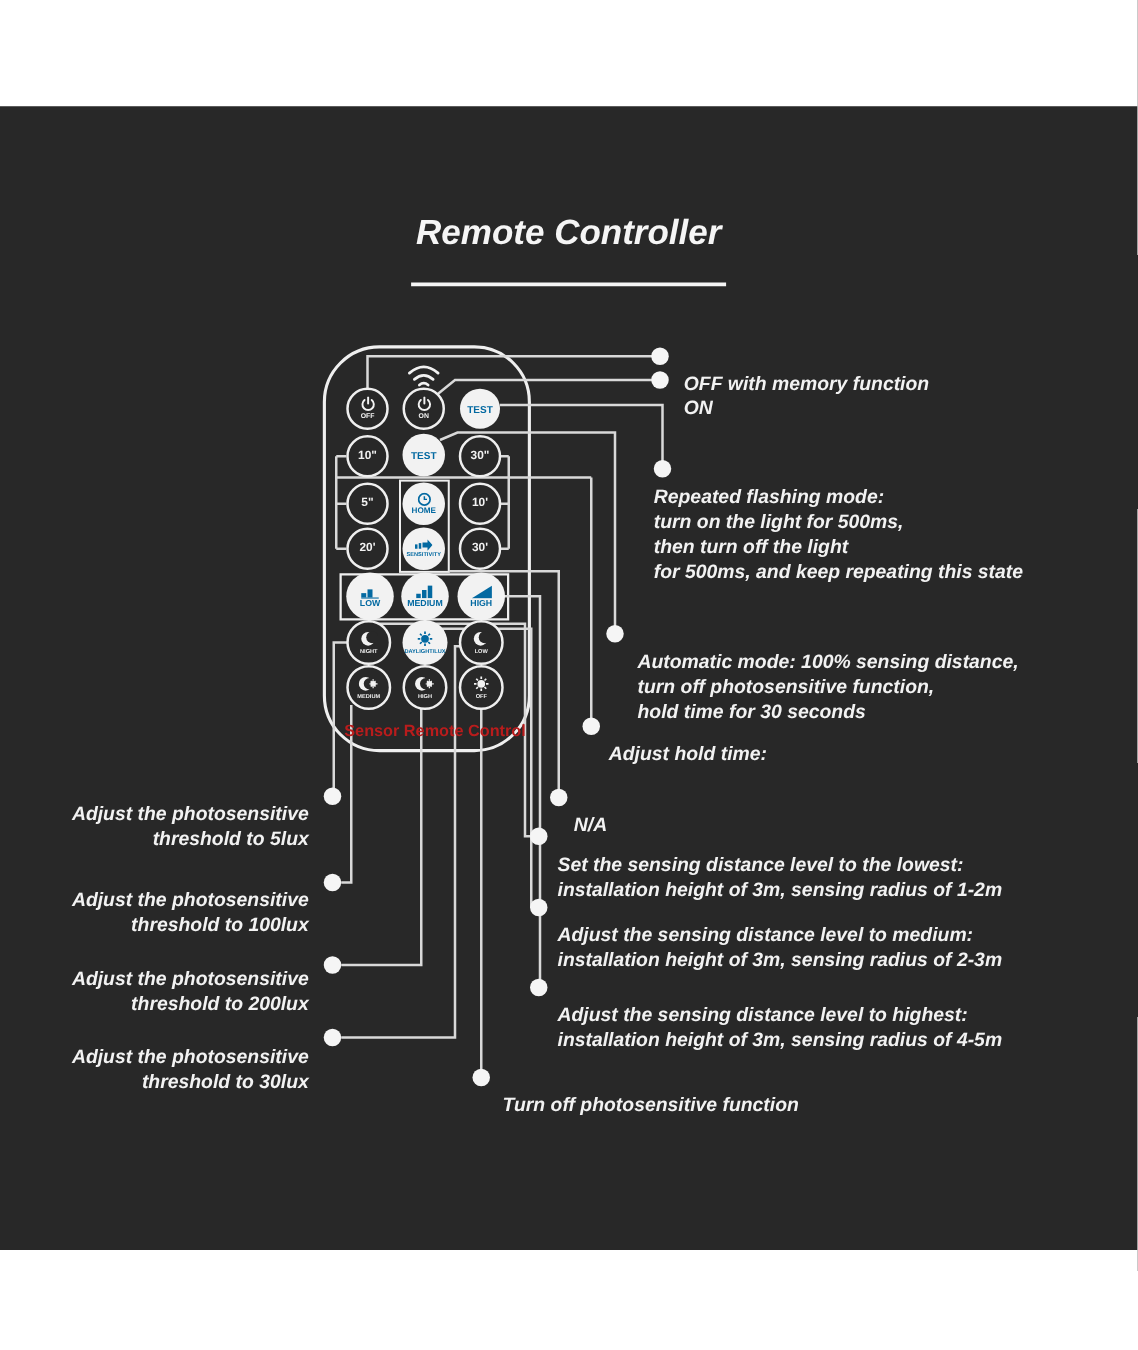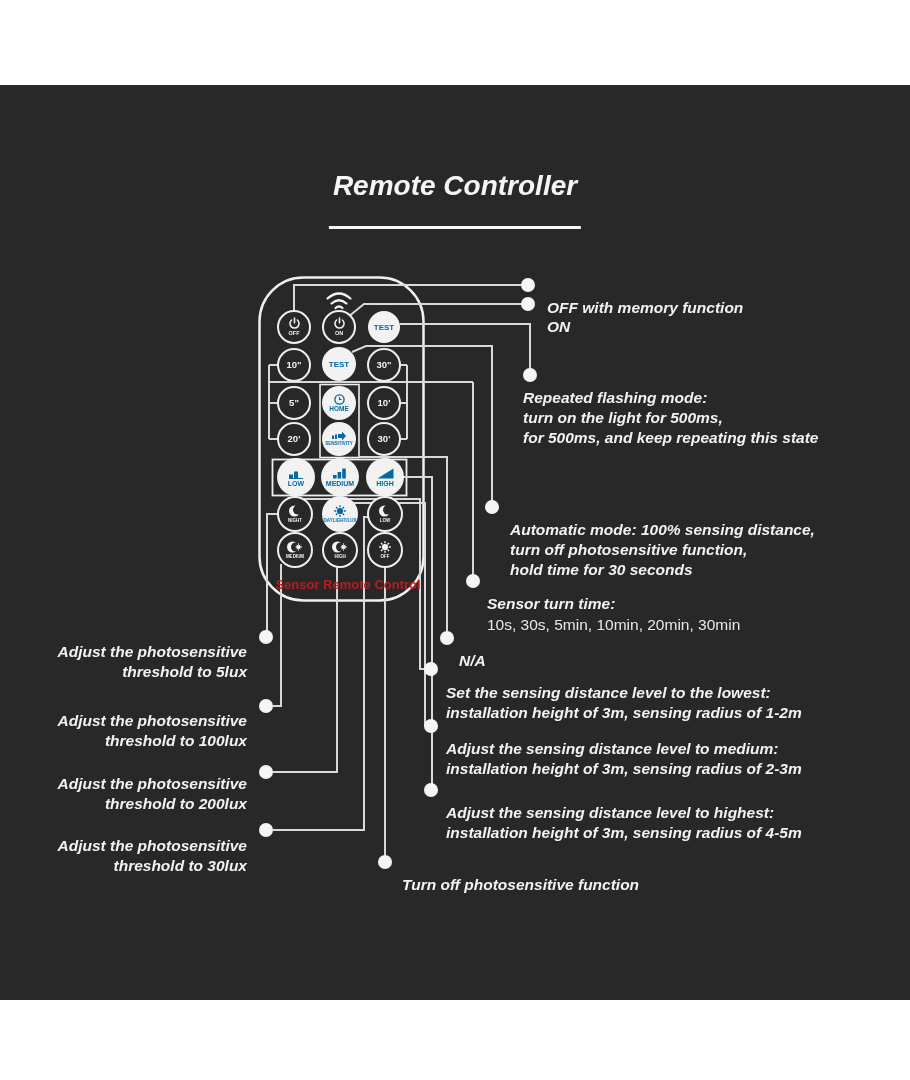--- a/index.html
+++ b/index.html
@@ -222,30 +222,30 @@
 
   <div class="ann" style="left:547px;top:276px">
     <div>OFF with memory function</div>
   </div>
   <div class="ann" style="left:547px;top:295px">
     <div>ON</div>
   </div>
   <div class="ann" style="left:523px;top:366px">
     <div>Repeated flashing mode:</div>
     <div>turn on the light for 500ms,</div>
+    <div>then turn off the light</div>
     <div>for 500ms, and keep repeating this state</div>
   </div>
   <div class="ann" style="left:510px;top:498px">
     <div>Automatic mode: 100% sensing distance,</div>
     <div>turn off photosensitive function,</div>
     <div>hold time for 30 seconds</div>
   </div>
   <div class="ann" style="left:487px;top:572px">
-    <div>Sensor turn time:</div>
-    <div class="det">10s, 30s, 5min, 10min, 20min, 30min</div>
+    <div>Adjust hold time:</div>
   </div>
   <div class="ann" style="left:459px;top:629px">
     <div>N/A</div>
   </div>
   <div class="ann" style="left:446px;top:661px">
     <div>Set the sensing distance level to the lowest:</div>
     <div>installation height of 3m, sensing radius of 1-2m</div>
   </div>
   <div class="ann" style="left:446px;top:717px">
     <div>Adjust the sensing distance level to medium:</div>

